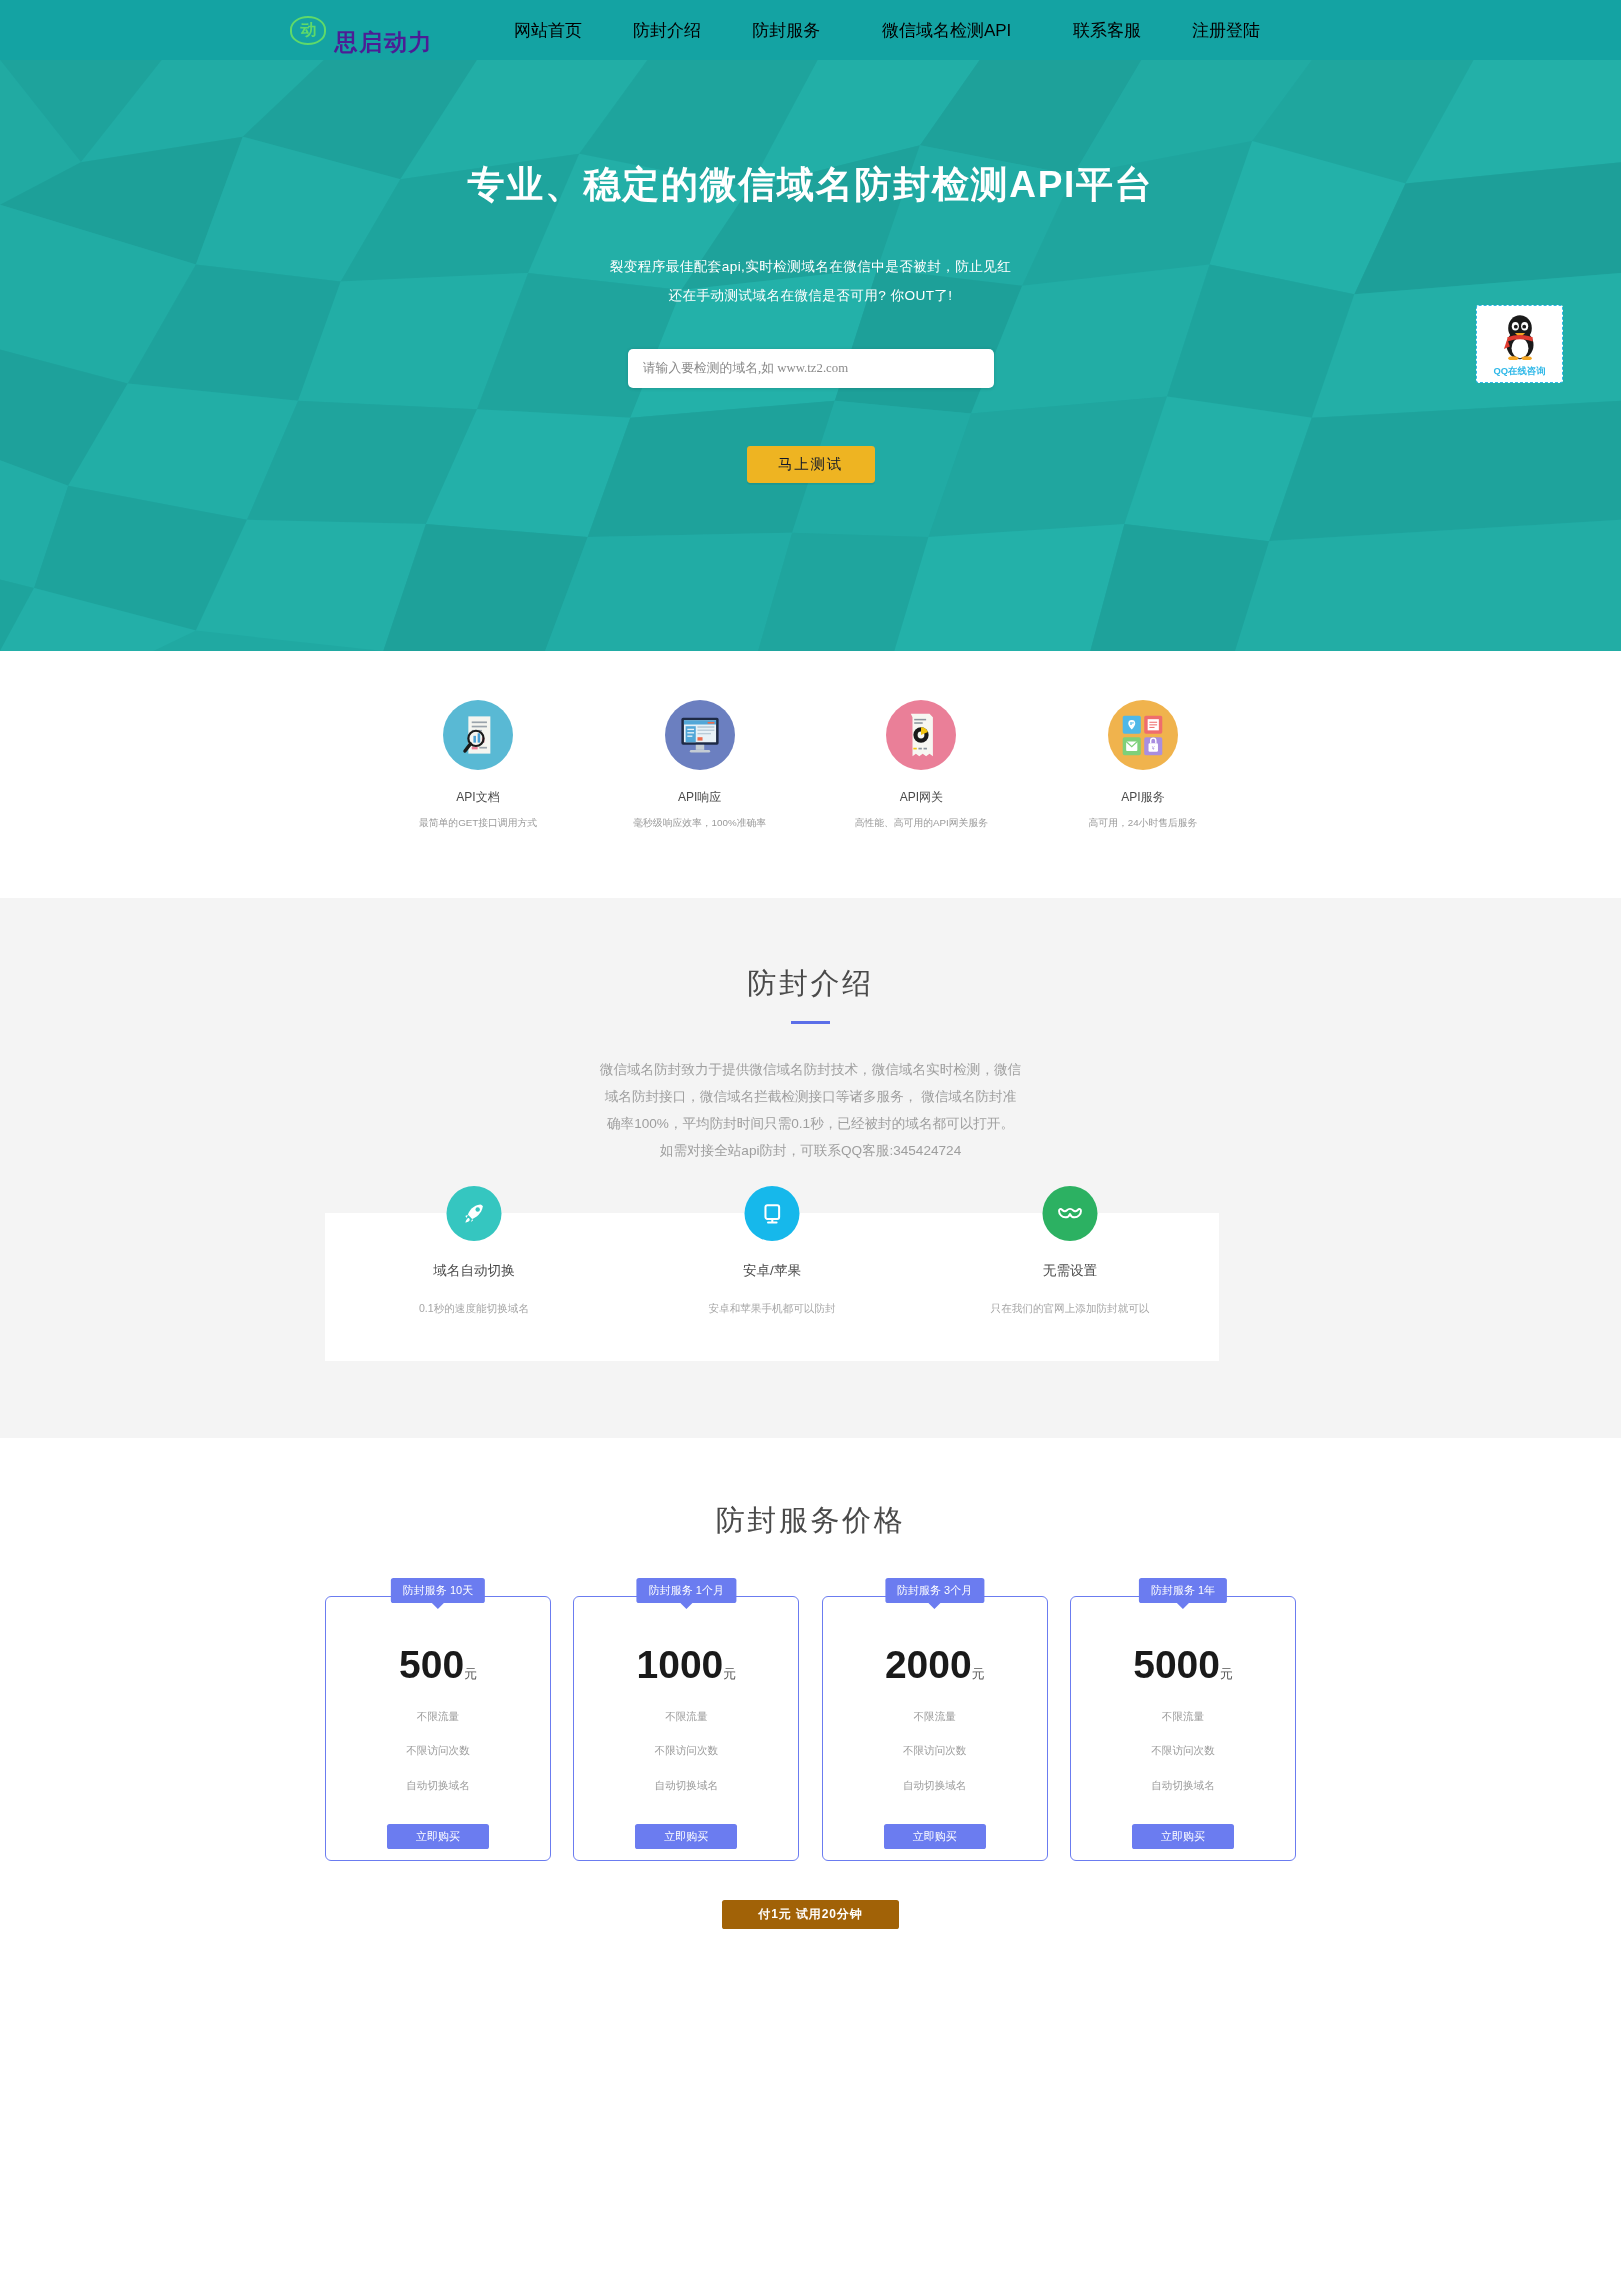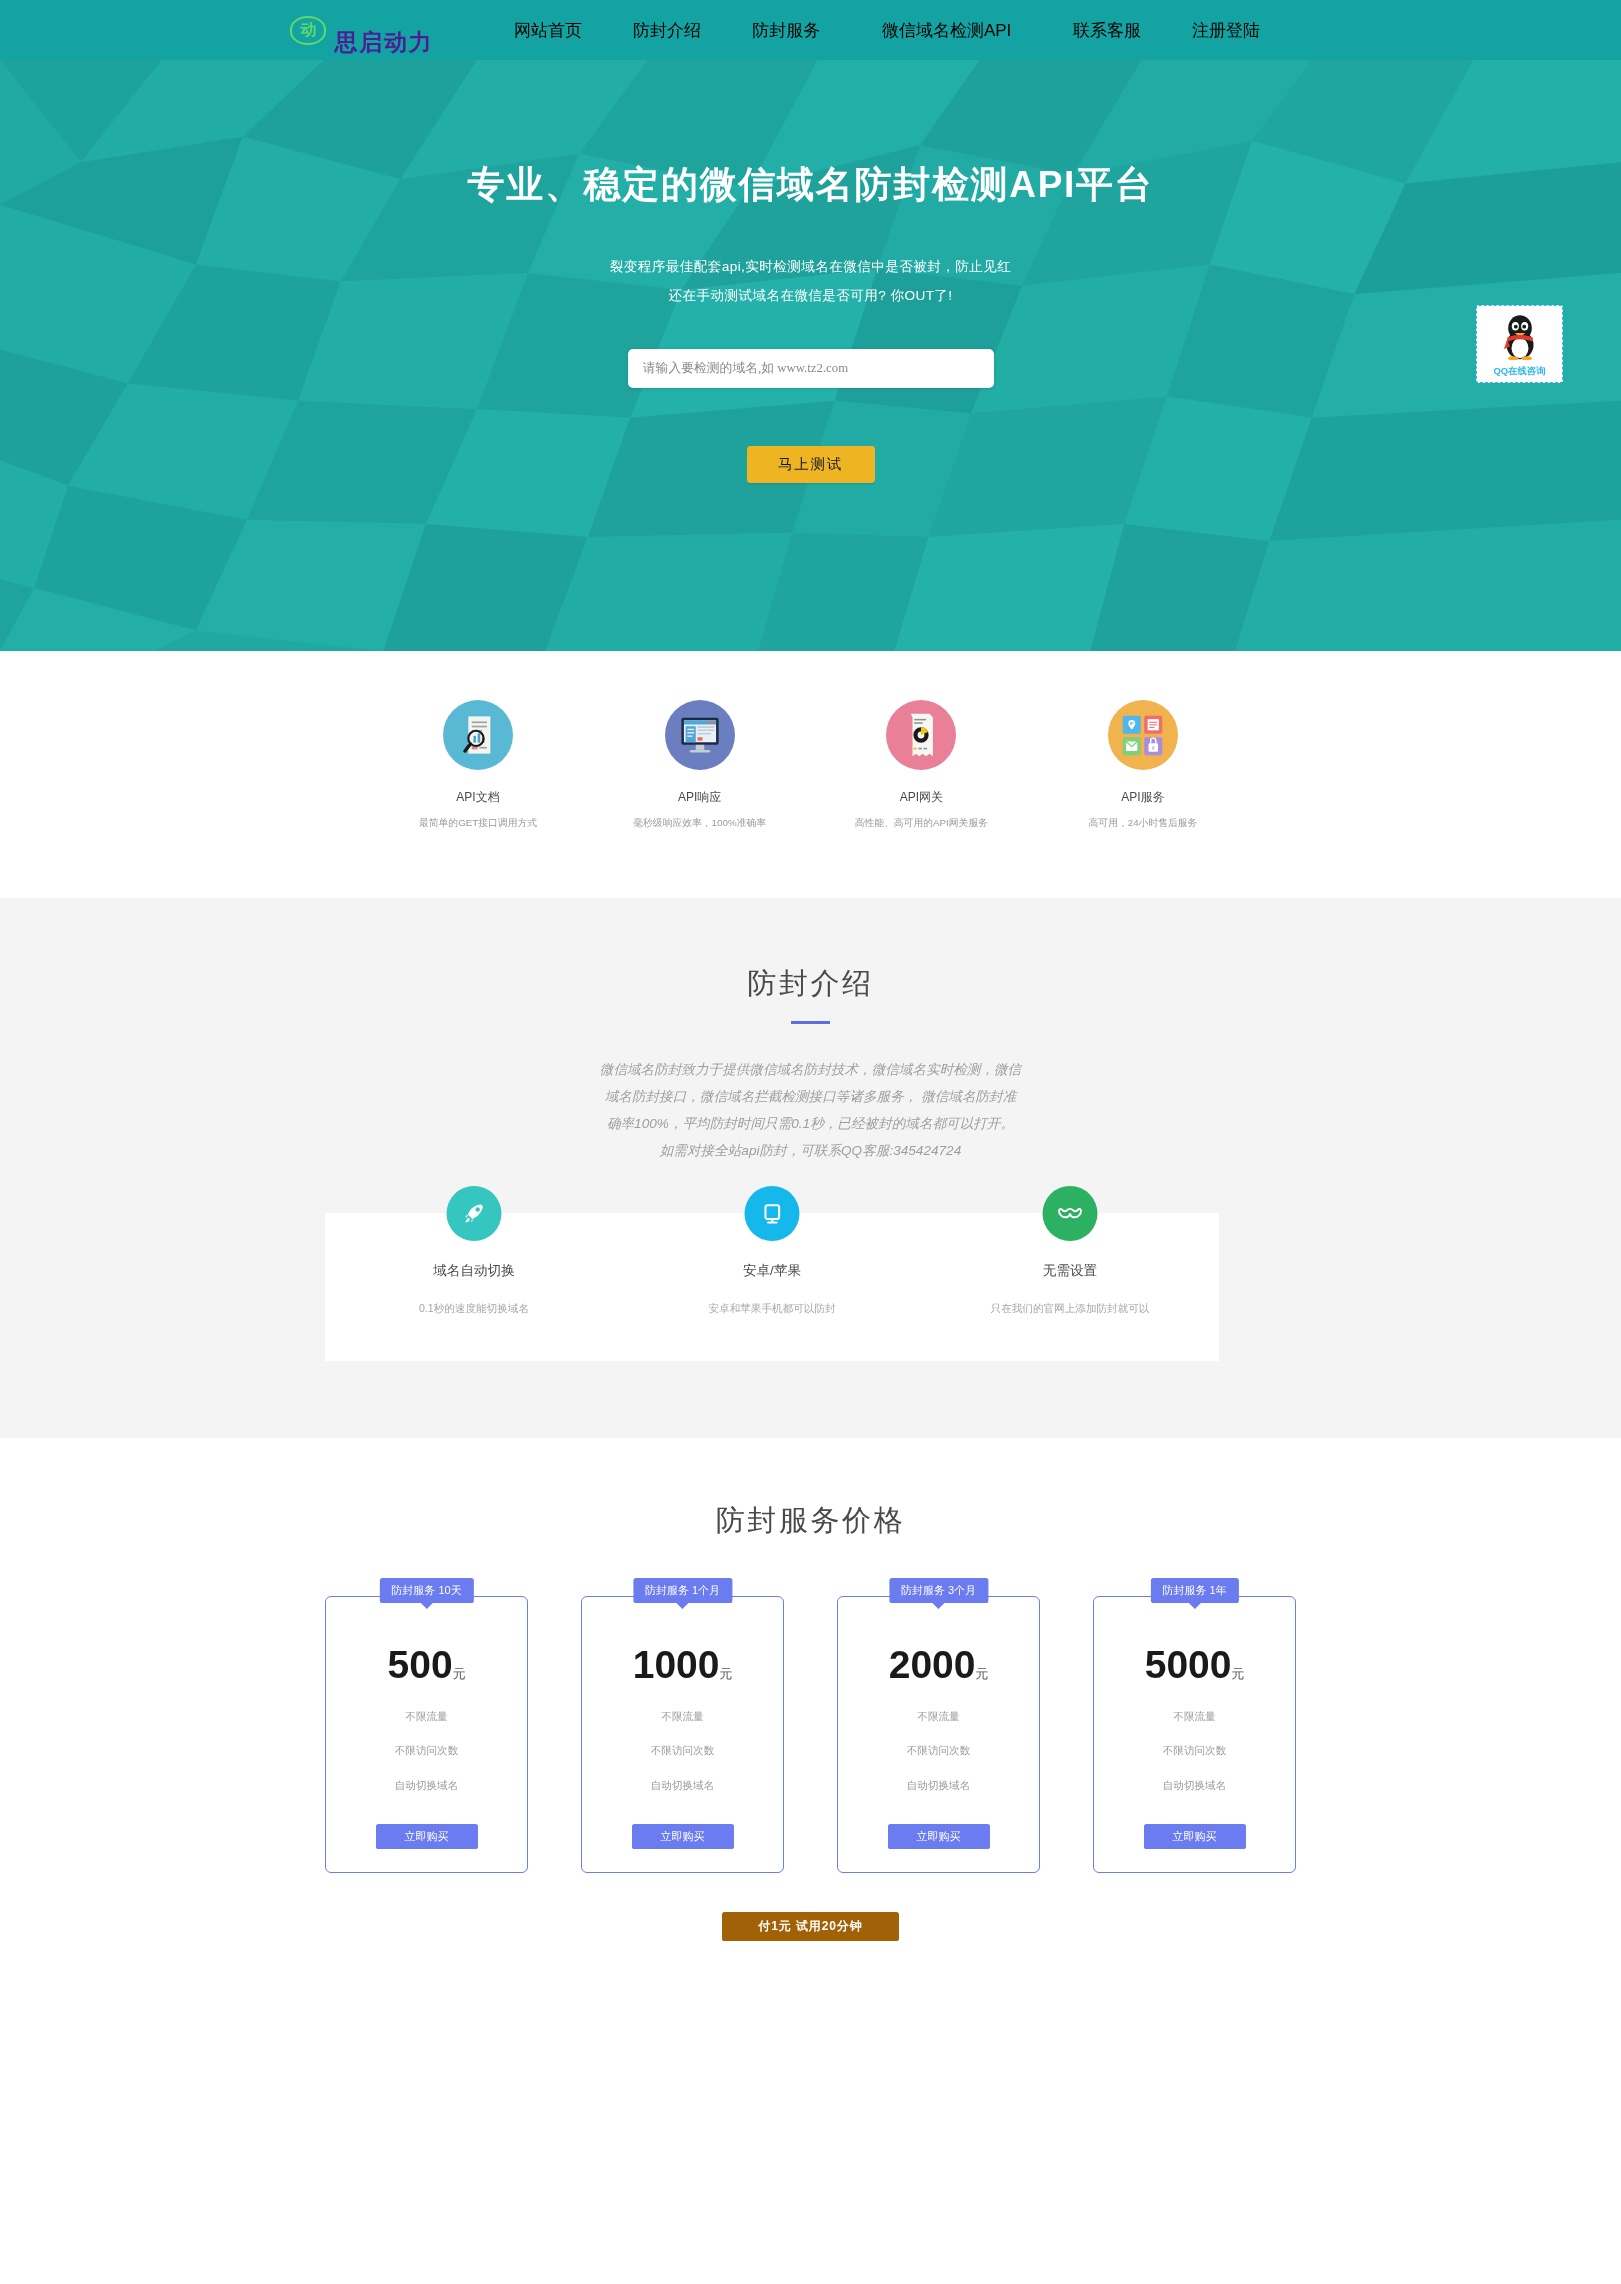--- a/index.html
+++ b/index.html
@@ -173,21 +173,20 @@
     background: #5b6ee8;
     margin: 17px auto 0;
   }
   .intro-text {
     width: 613px;
     margin: 32px auto 0;
     text-align: center;
     font-size: 13.6px;
     line-height: 2.0;
     color: #9e9e9e;
-    font-style: italic;
   }
   .feature-cards {
     width: 971px;
     margin: 49px auto 0;
     display: flex;
     justify-content: flex-start;
   }
   .feature-card {
     width: 298px;
     background: #ffffff;
@@ -213,25 +212,25 @@
     background: #ffffff;
     padding: 63px 0 61px;
   }
   .price-cards {
     width: 971px;
     margin: 55px auto 0;
     display: flex;
     justify-content: space-between;
   }
   .price-card {
-    width: 203px;
+    width: 226px;
     border: 0.9px solid #6b7cf0;
     border-radius: 6px;
     position: relative;
-    padding: 48px 0 23px;
+    padding: 48px 0 11px;
     text-align: center;
     background: #ffffff;
   }
   .price-badge {
     position: absolute;
     top: -19.6px;
     left: 50%;
     transform: translateX(-50%);
     background: #6b7cf0;
     color: #ffffff;

